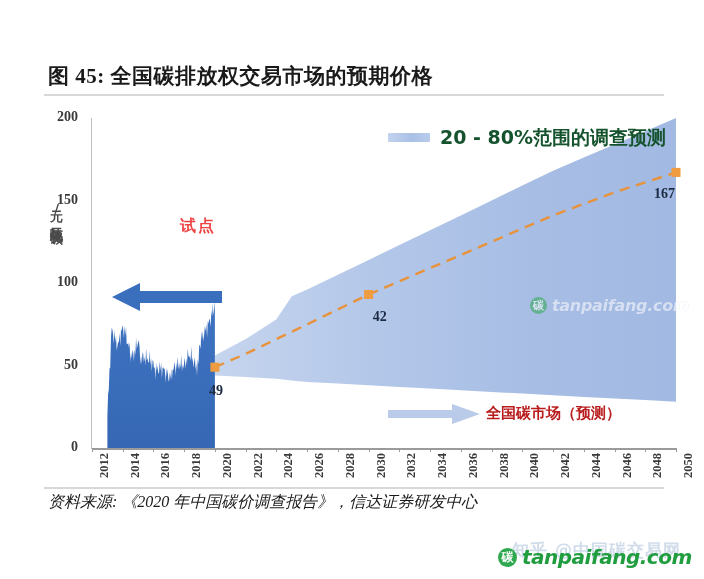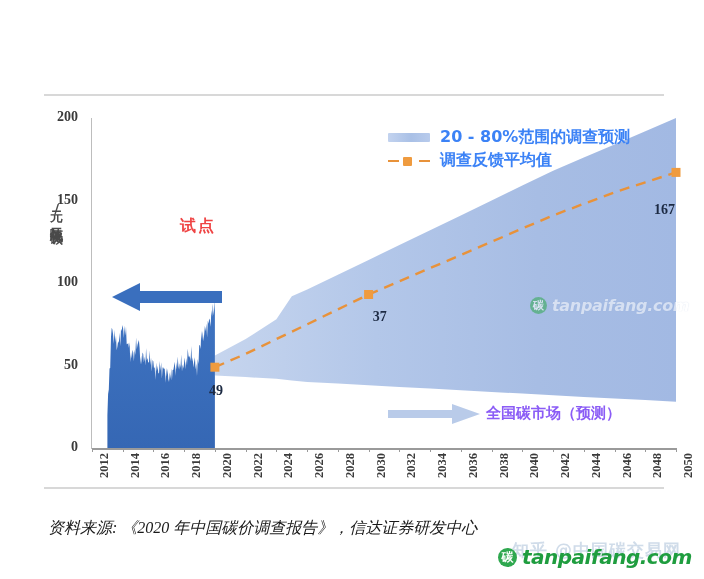--- a/index.html
+++ b/index.html
@@ -88,54 +88,54 @@
     width:42px;height:12px;margin-right:10px;flex:0 0 auto;position:relative;
   }
   .legend-swatch-line .seg{position:absolute;top:5px;height:2.5px;background:#e8923a;}
   .legend-swatch-line .s1{left:0;width:11px;}
   .legend-swatch-line .s2{left:31px;width:11px;}
   .legend-swatch-line .dot{
     position:absolute;left:15px;top:2px;width:9px;height:9px;background:#ef9b3f;border-radius:1px;
   }
   .legend-label{
     font-family:"DejaVu Sans",sans-serif;
-    font-size:16px;color:#3b82f6;font-weight:600;white-space:nowrap;
+    font-size:19px;color:#14532d;font-weight:600;white-space:nowrap;
   }
 
   
   .anno-pilot{
     position:absolute;left:118px;top:216px;width:160px;
     text-align:center;
     font-family:"DejaVu Sans",sans-serif;
     font-weight:bold;color:#ef4444;
   }
   .anno-pilot .l1{font-size:16px;letter-spacing:2px;}
   .anno-pilot .l2{font-size:14.5px;margin-top:9px;letter-spacing:0.5px;}
 
   .arrow-left{position:absolute;left:110px;top:283px;width:112px;height:28px;}
   .arrow-right{position:absolute;left:388px;top:404px;width:92px;height:20px;}
 
   .anno-market{
     position:absolute;left:486px;top:404px;
     font-family:"DejaVu Sans",sans-serif;
-    font-size:15px;font-weight:bold;color:#8b5cf6;white-space:nowrap;
+    font-size:15px;font-weight:bold;color:#b91c1c;white-space:nowrap;
   }
 
   .datalabel{
     position:absolute;
     font-family:"Liberation Serif","DejaVu Serif",serif;
     font-size:14px;font-weight:bold;color:#1c2a43;
   }
 
   
   .footer-rule{
     position:absolute;left:44px;top:487px;width:620px;height:1.5px;background:#d8d8d8;
   }
   .source{
-    position:absolute;left:48px;top:518px;
+    position:absolute;left:48px;top:492px;
     font-family:"Liberation Serif","DejaVu Serif",serif;
     font-style:italic;font-size:16px;color:#1a1a1a;white-space:nowrap;
   }
 
   
   .wm-mid{
     position:absolute;left:530px;top:296px;
     display:flex;align-items:center;opacity:0.55;
   }
   .wm-mid .wm-logo{
@@ -171,20 +171,21 @@
     font-family:"DejaVu Sans",sans-serif;
     font-size:17px;font-weight:bold;color:#c8d6e6;opacity:0.85;
     white-space:nowrap;letter-spacing:1px;
   }
 </style>
 </head>
 <body>
 
 <div id="page">
 
+  <div class="title">图 45: 全国碳排放权交易市场的预期价格</div>
   <div class="title-rule"></div>
 
   <div class="ycaption">元/吨二氧化碳</div>
 
   <div class="axis-line-y"></div>
   <div class="axis-line-x"></div>
 
   <div id="yticks">
       <div class="ytick" style="left: 38px; top: 439px;">0</div>
       <div class="ytick" style="left: 38px; top: 357px;">50</div>
@@ -269,48 +270,40 @@
           <rect x="579.5" y="49.9" width="9" height="9" fill="#ef9b3f"></rect>
         </g>
     </svg>
   </div>
 
   <div class="legend">
     <div class="legend-row">
       <span class="legend-swatch-band"></span>
       <span class="legend-label">20 - 80%范围的调查预测</span>
     </div>
-    <div class="legend-row">
-      <span class="legend-swatch-line">
-        <span class="seg s1"></span>
-          <span class="dot"></span>
-          <span class="seg s2"></span>
-      </span>
-      <span class="legend-label">调查反馈平均值</span>
-    </div>
   </div>
 
   <div class="anno-pilot">
     <div class="l1">试点</div>
   </div>
 
   <svg class="arrow-left" viewBox="0 0 112 28">
     <path d="M112 8 H30 V0 L2 14 L30 28 V20 H112 Z" fill="#3a6fbe"></path>
   </svg>
 
   <svg class="arrow-right" viewBox="0 0 92 20">
     <path d="M0 6 H64 V0 L92 10 L64 20 V14 H0 Z" fill="#b9cbe9"></path>
   </svg>
 
   <div class="anno-market">全国碳市场（预测）</div>
 
   <div id="datalabels">
       <div class="datalabel" style="left: 208.947px; top: 383.15px;">49</div>
-      <div class="datalabel" style="left: 372.632px; top: 308.55px;">37</div>
-      <div class="datalabel" style="left: 654px; top: 186.45px; margin-top: 16px;">167</div>
+      <div class="datalabel" style="left: 372.632px; top: 308.55px;">42</div>
+      <div class="datalabel" style="left: 654px; top: 186.45px;">167</div>
     </div>
 
   <div class="wm-mid">
     <span class="wm-logo">碳</span>
     <span class="wm-text">tanpaifang.com</span>
   </div>
 
   <div class="footer-rule"></div>
   <div class="source">资料来源: 《2020 年中国碳价调查报告》，信达证券研发中心</div>
 

